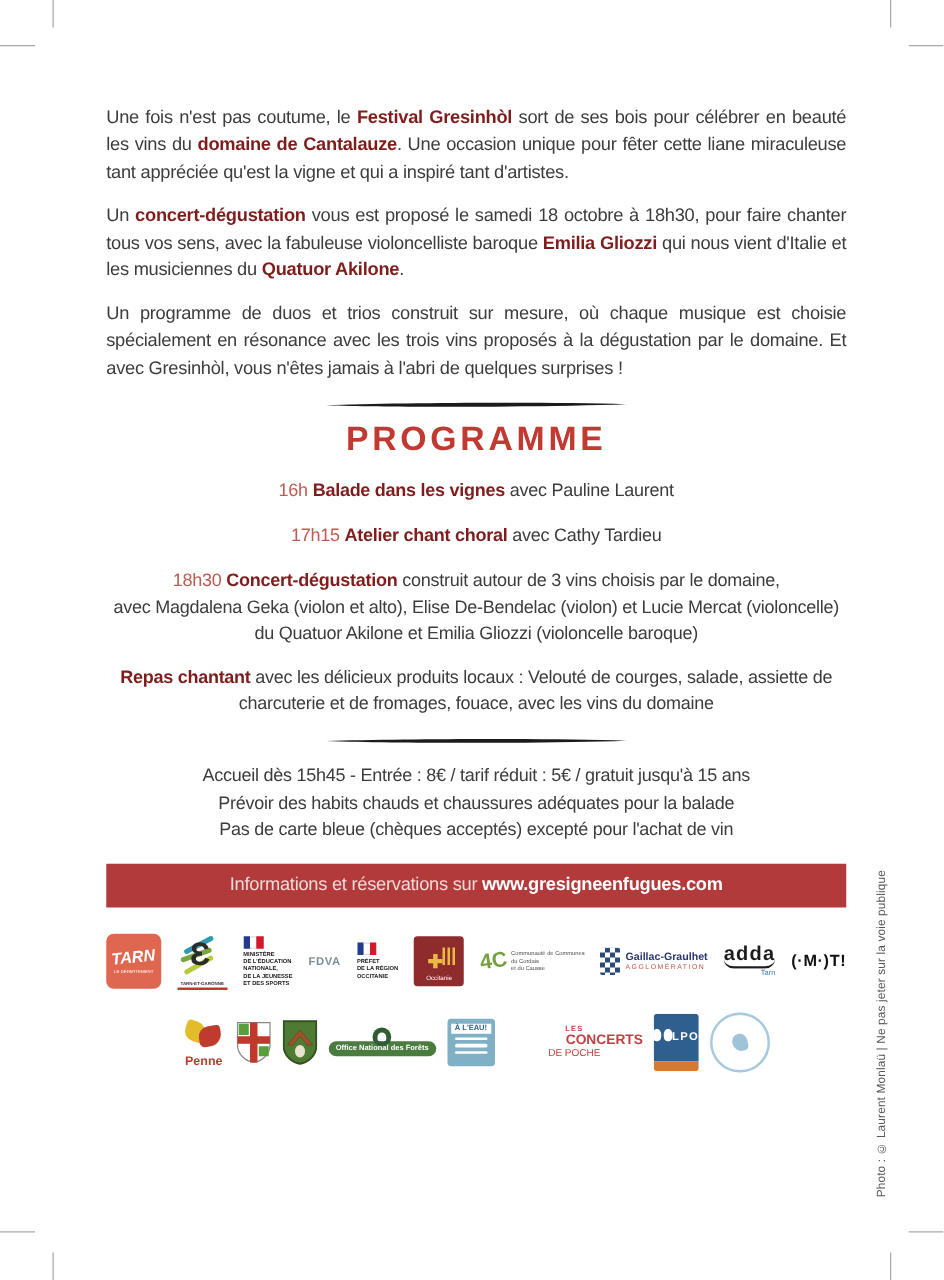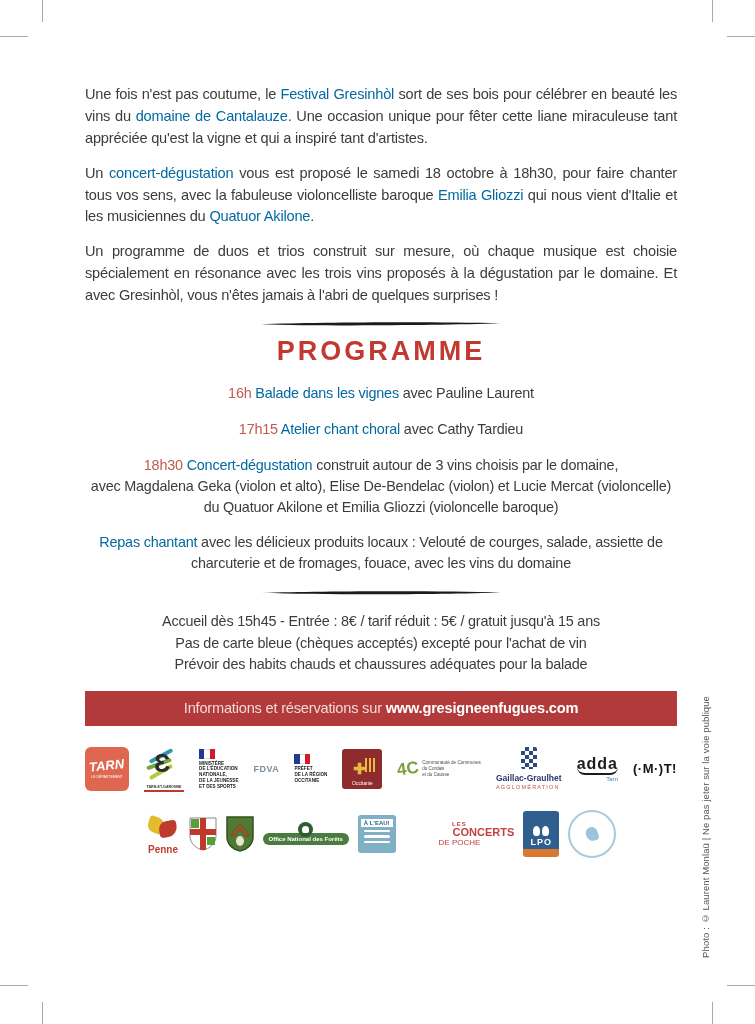--- a/index.html
+++ b/index.html
@@ -14,21 +14,21 @@
   .cm-v-tr { left:712px; top:0; width:1px; height:22px; }
   .cm-h-tr { left:727px; top:36px; width:28px; height:1px; }
   .cm-h-bl { left:0; top:985px; width:28px; height:1px; }
   .cm-v-bl { left:42px; top:1002px; width:1px; height:22px; }
   .cm-h-br { left:727px; top:985px; width:28px; height:1px; }
   .cm-v-br { left:712px; top:1002px; width:1px; height:22px; }
 
   .content { position:absolute; left:85px; top:84px; width:592px; }
 
   .intro-p { font-size:14.6px; line-height:1.5; text-align:justify; margin:0 0 13px 0; letter-spacing:-0.2px; }
-  .intro-p b, .prog-head b { font-weight:400; color:#0369a1; }
+  .intro-p b, .prog-head b { font-weight:700; color:#7f1d1d; }
 
   .divider { display:block; margin:10px auto 8px auto; }
   .divider-bottom { margin:12px auto 10px auto; }
 
   .prog-title {
     text-align:center; color:#c13931; font-size:27px; font-weight:700;
     letter-spacing:3px; margin:8px 0 16px 0;
   }
   .prog-item { text-align:center; font-size:14.4px; line-height:1.45; margin:0 0 15px 0; letter-spacing:-0.2px; }
   .prog-time { color:#c15a50; }
@@ -75,21 +75,21 @@
     display:flex; align-items:center; justify-content:center; }
   .occ-cross { color:#e9b944; font-size:15px; font-weight:700; margin-right:6px; }
   .occ-bars { position:absolute; right:7px; top:9px; display:flex; gap:2px; }
   .occ-bars i { display:block; width:2px; height:14px; background:#e9b944; }
   .occ-name { position:absolute; bottom:3px; left:0; width:100%; color:#fff; font-size:5px; }
 
   .cc4c { flex-direction:row; gap:3px; align-items:center; }
   .cc4c-glyph { font-size:17px; font-weight:700; color:#76a03f; transform:rotate(-8deg); }
   .cc4c-text { font-size:4.6px; color:#4a4a4a; white-space:pre-line; text-align:left; line-height:1.3; }
 
-  .gag { flex-direction:column; gap:4px; align-items:center; }
+  .gag { flex-direction:row; gap:4px; align-items:center; }
   .gag-check { width:16px; height:22px; background:
       repeating-conic-gradient(#2c4a7c 0% 25%, #ffffff 0% 50%) 0 0 / 8px 8px; border-radius:2px; }
   .gag-col { text-align:left; }
   .gag-name { font-size:8.5px; font-weight:700; color:#2b356b; }
   .gag-sub { font-size:5.5px; letter-spacing:1.2px; color:#c0544e; margin-top:1px; }
 
   .adda-word { font-size:16px; font-weight:700; color:#1c1c1c; letter-spacing:1px; border-bottom:2px solid #1c1c1c; border-radius:0 0 8px 8px; line-height:1; padding-bottom:1px; }
   .adda-sub { font-size:6px; color:#3a7bbf; align-self:flex-end; margin-top:1px; }
 
   .cmdt-word { font-size:13px; font-weight:700; color:#111; letter-spacing:0.5px; }
@@ -109,21 +109,21 @@
   .aleau-word { background:#ffffff; color:#2b5d8c; font-size:6px; font-weight:700; margin-top:4px; padding:1px 3px; }
   .aleau-waves { margin-top:3px; display:flex; flex-direction:column; gap:3px; }
   .aleau-waves i { display:block; width:26px; height:2.5px; background:#ffffff; border-radius:2px; }
 
   .cdp { color:#c24040; line-height:1.05; }
   .cdp-l1 { font-size:6px; font-weight:700; letter-spacing:1px; }
   .cdp-l2 { font-size:11px; font-weight:700;padding-left:48px; }
   .cdp-l3 { font-size:8px; font-weight:400; }
 
   .lpo-box { width:36px; height:46px; border-radius:3px; overflow:hidden; display:flex; flex-direction:column; }
-  .lpo-top { flex:1; background:#2f5f8f; color:#fff; display:flex; flex-direction:column; align-items:center; justify-content:flex-end; padding-bottom:2px; }
+  .lpo-top { flex:1; background:#2f5f8f; color:#fff; display:flex; flex-direction:row; align-items:center; justify-content:flex-end; padding-bottom:2px; }
   .lpo-birds { display:flex; gap:2px; margin-bottom:1px; }
   .lpo-birds i { display:block; width:7px; height:10px; background:#ffffff; border-radius:50% 50% 40% 40%; }
   .lpo-word { font-size:9px; font-weight:700; letter-spacing:1px; }
   .lpo-strip { height:8px; background:#d9782f; }
 
   .badge-circle { width:44px; height:44px; border-radius:50%; border:2px solid #a8cade; position:relative;
     display:flex; align-items:center; justify-content:center; }
   .badge-inner { width:12px; height:14px; background:#9fc3d8; border-radius:50% 50% 30% 60%; transform:rotate(-15deg); }
 
   .blason { display:block; }
@@ -178,22 +178,22 @@
     <div class="prog-item">
       <span class="prog-head"><b>Repas chantant</b><span> avec les délicieux produits locaux : Velouté de courges, salade, assiette de charcuterie et de fromages, fouace, avec les vins du domaine</span></span>
     </div>
 
     <svg class="divider divider-bottom" width="240" height="8" viewBox="0 0 240 8">
       <path d="M0 3.8 C 65 1.9, 180 1.5, 240 3.5 C 180 5.6, 65 6.0, 0 3.8 Z" fill="#1b1b1b"></path>
     </svg>
 
     <div class="infos">
       <p>Accueil dès 15h45 - Entrée : 8€ / tarif réduit : 5€ / gratuit jusqu'à 15 ans</p>
+      <p>Prévoir des habits chauds et chaussures adéquates pour la balade</p>
       <p>Pas de carte bleue (chèques acceptés) excepté pour l'achat de vin</p>
-      <p>Prévoir des habits chauds et chaussures adéquates pour la balade</p>
     </div>
 
     <div class="banner"><span>Informations et réservations sur </span><b>www.gresigneenfugues.com</b></div>
 
     <div class="logos-row logos-row1">
 
       <div class="logo">
         <div class="tarn-box">
           <span class="tarn-word">TARN</span>
           <span class="tarn-sub">LE DÉPARTEMENT</span>

